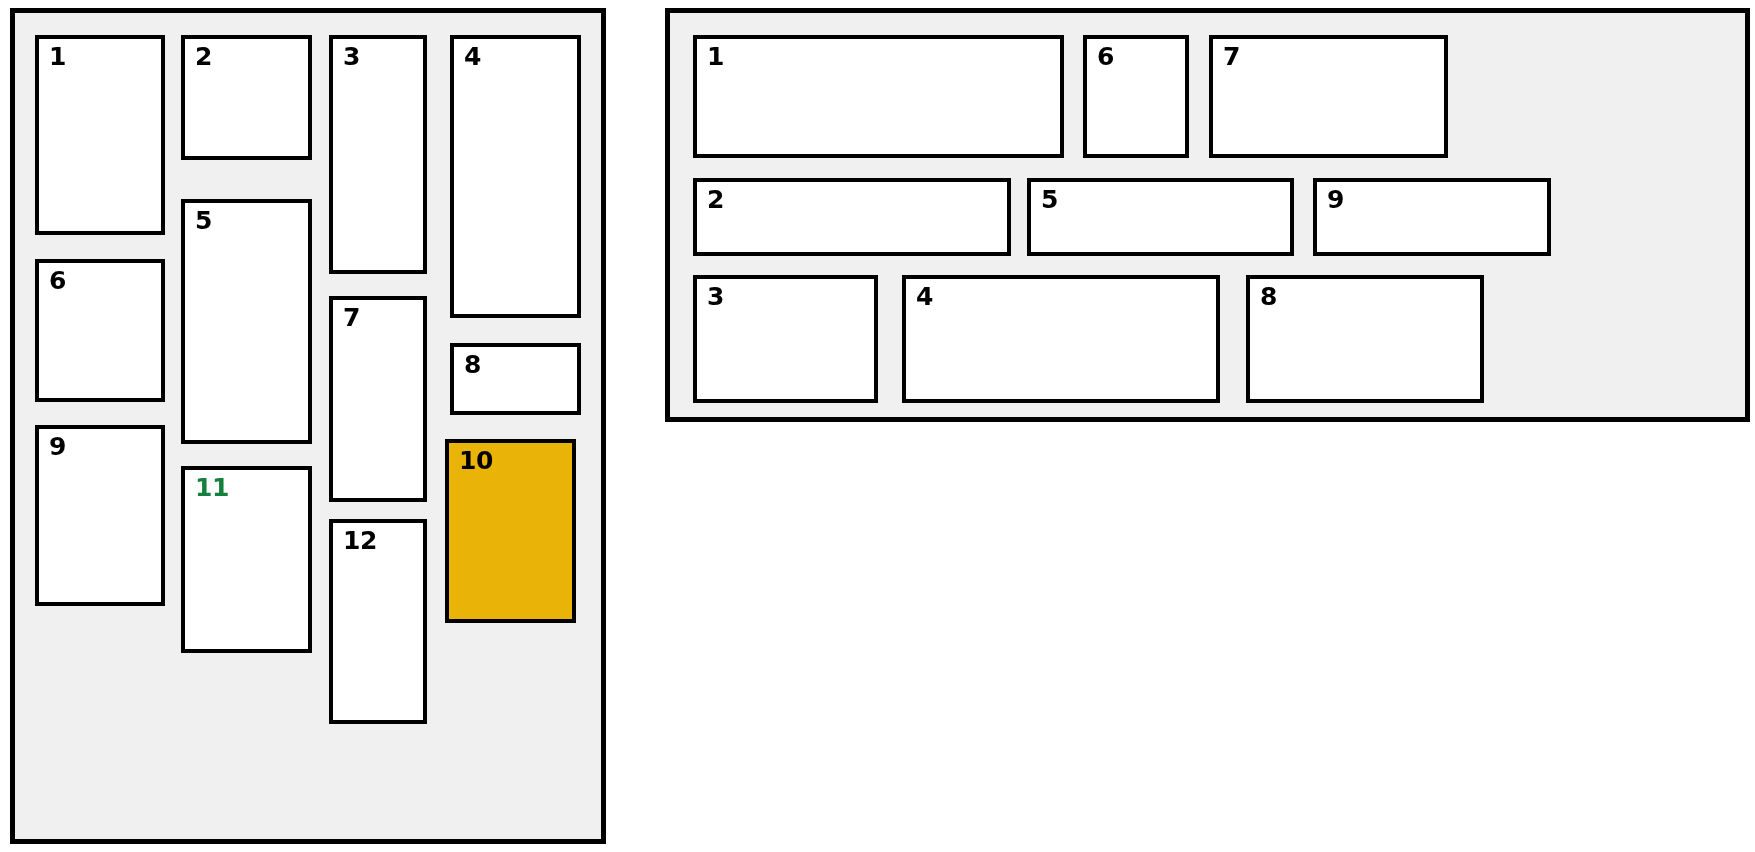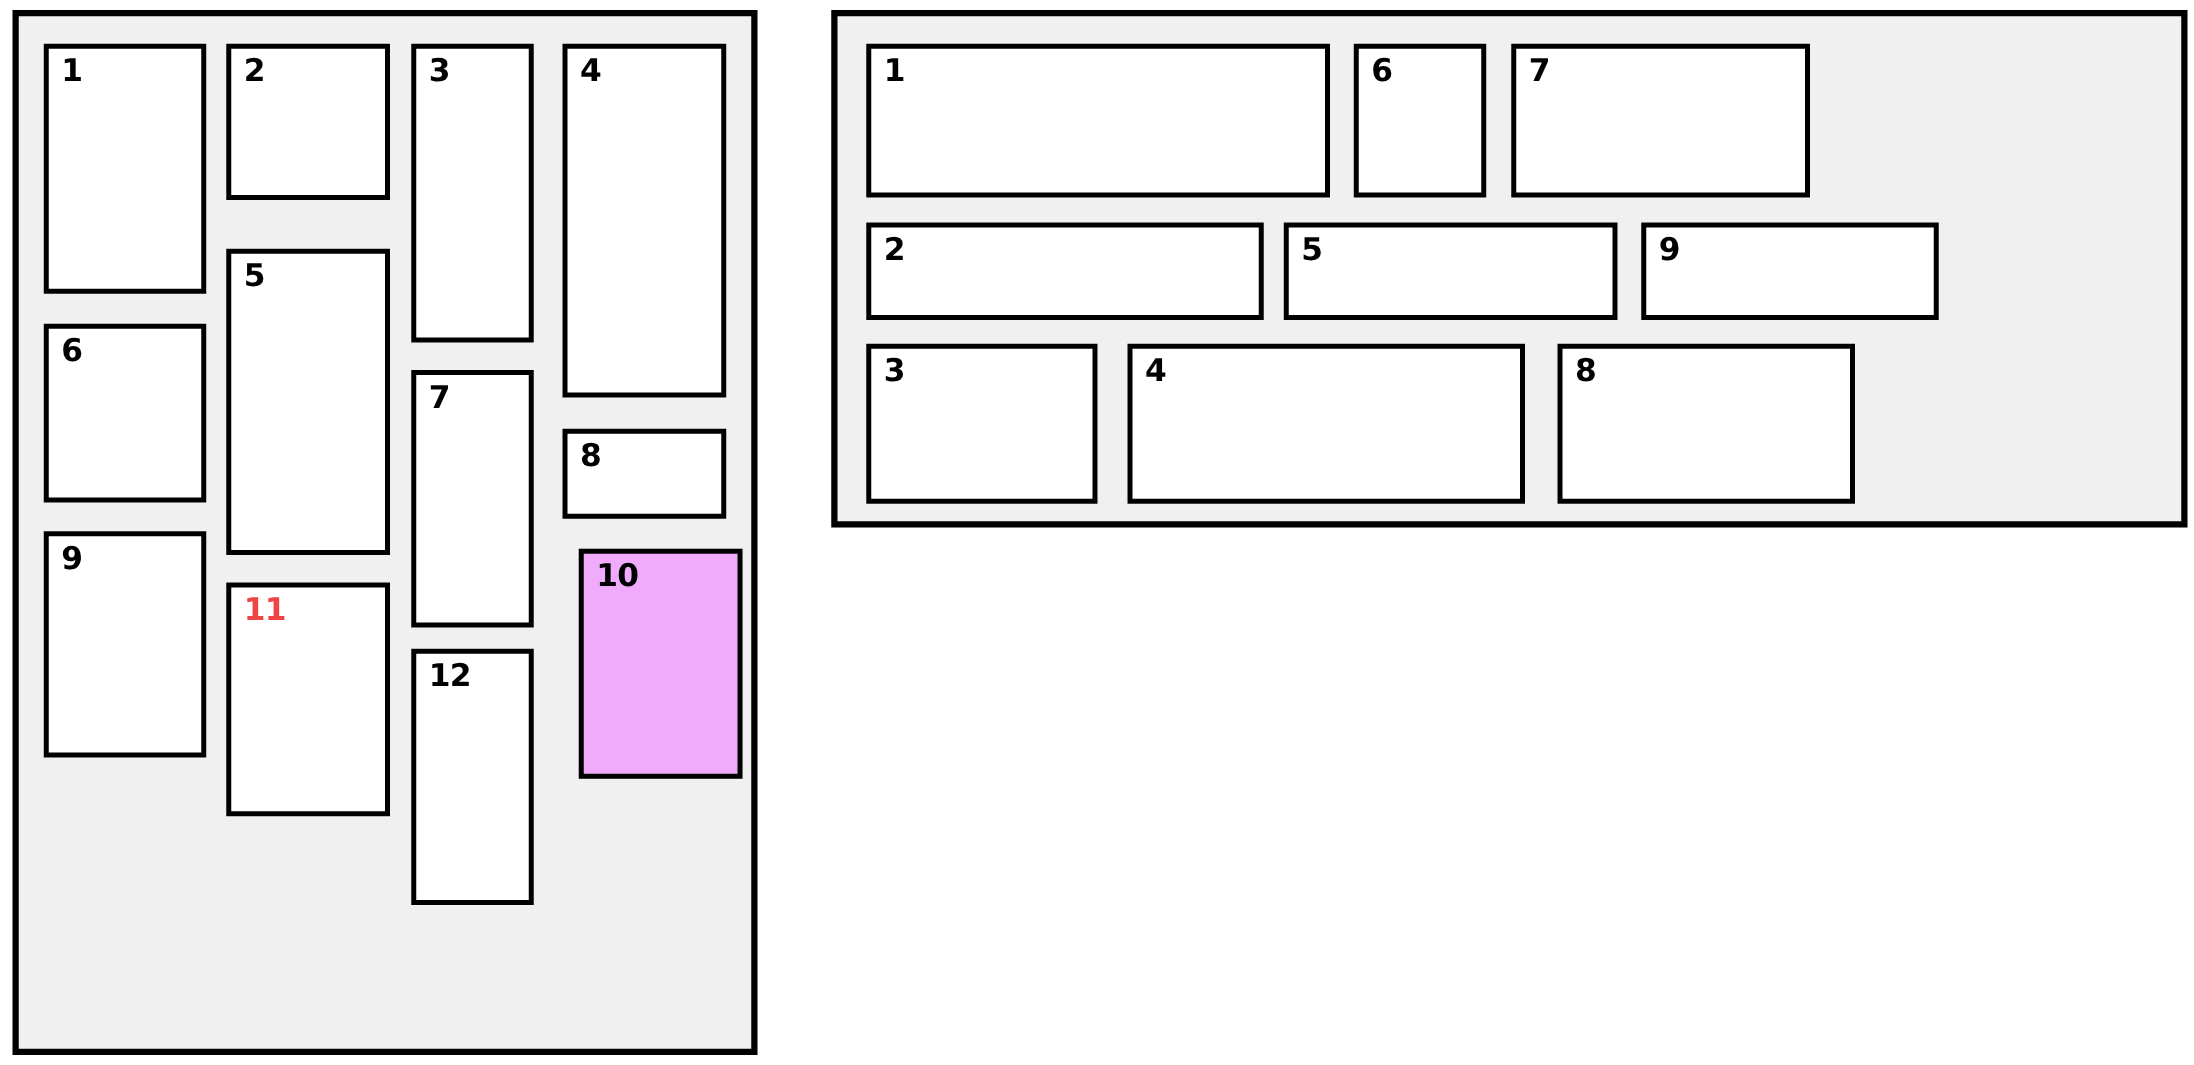--- a/index.html
+++ b/index.html
@@ -68,25 +68,25 @@
       </div>
       <div class="cell" style="left: 314px; top: 283px; width: 98px; height: 206px; background: rgb(255, 255, 255); border-color: rgb(0, 0, 0);">
         <span class="cell-label" style="color: rgb(0, 0, 0);">7</span>
       </div>
       <div class="cell" style="left: 435px; top: 330px; width: 131px; height: 72px; background: rgb(255, 255, 255); border-color: rgb(0, 0, 0);">
         <span class="cell-label" style="color: rgb(0, 0, 0);">8</span>
       </div>
       <div class="cell" style="left: 20px; top: 412px; width: 130px; height: 181px; background: rgb(255, 255, 255); border-color: rgb(0, 0, 0);">
         <span class="cell-label" style="color: rgb(0, 0, 0);">9</span>
       </div>
-      <div class="cell" style="left: 448px; top: 426px; width: 131px; height: 184px; background: #f0abfc; border-color: rgb(0, 0, 0);">
+      <div class="cell" style="left: 430px; top: 426px; width: 131px; height: 184px; background: #eab308; border-color: rgb(0, 0, 0);">
         <span class="cell-label" style="color: rgb(0, 0, 0);">10</span>
       </div>
       <div class="cell" style="left: 166px; top: 453px; width: 131px; height: 187px; background: rgb(255, 255, 255); border-color: rgb(0, 0, 0);">
-        <span class="cell-label" style="color: #ef4444;">11</span>
+        <span class="cell-label" style="color: #15803d;">11</span>
       </div>
       <div class="cell" style="left: 314px; top: 506px; width: 98px; height: 205px; background: rgb(255, 255, 255); border-color: rgb(0, 0, 0);">
         <span class="cell-label" style="color: rgb(0, 0, 0);">12</span>
       </div>
     </div>
     <div class="panel" style="left: 665px; top: 8px; width: 1085px; height: 414px; background: rgb(240, 240, 240); border-color: rgb(0, 0, 0);">
       <div class="cell" style="left: 23px; top: 22px; width: 371px; height: 123px; background: rgb(255, 255, 255); border-color: rgb(0, 0, 0);">
         <span class="cell-label" style="color: rgb(0, 0, 0);">1</span>
       </div>
       <div class="cell" style="left: 413px; top: 22px; width: 106px; height: 123px; background: rgb(255, 255, 255); border-color: rgb(0, 0, 0);">

